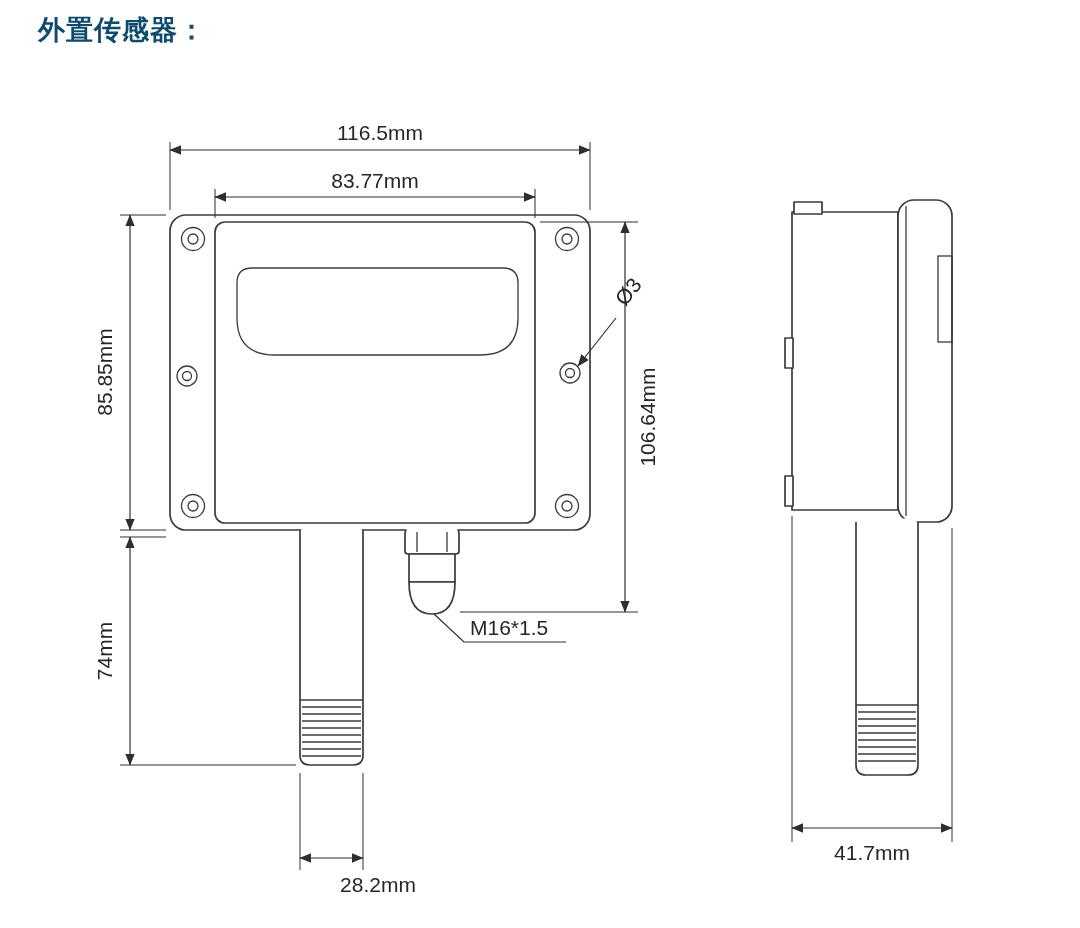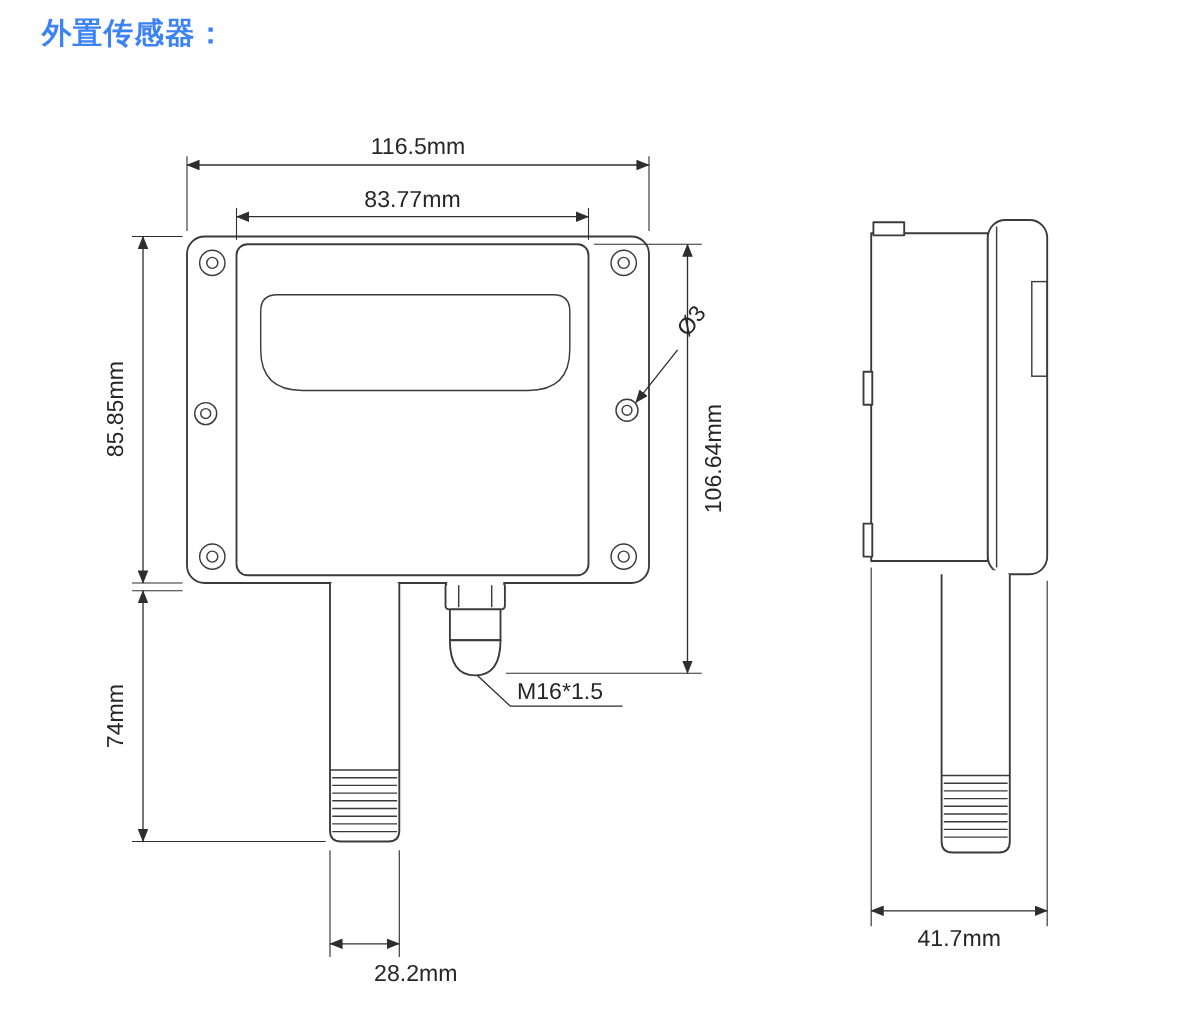--- a/index.html
+++ b/index.html
@@ -2,21 +2,21 @@
 <html><head>
 <meta charset="utf-8">
 <style>
   html,body{margin:0;padding:0;background:#fff;}
   .canvas{
     position:relative;width:1080px;height:928px;background:#ffffff;
     font-family:"Liberation Sans", sans-serif;overflow:hidden;
   }
   .title{
     position:absolute;left:38px;top:12px;margin:0;
-    font-size:27px;font-weight:700;color:#3b82f6;letter-spacing:1px;
+    font-size:27px;font-weight:700;color:#0c4a6e;letter-spacing:1px;
   }
   svg{position:absolute;left:0;top:0;}
   .outline{fill:#ffffff;stroke:#3b3b3b;stroke-width:1.7;stroke-linejoin:round;}
   .thin{fill:none;stroke:#3b3b3b;stroke-width:1.3;}
   .fillw{fill:#ffffff;stroke:none;}
   .dim{stroke:#2e2e2e;stroke-width:1.2;fill:none;}
   .ext{stroke:#2e2e2e;stroke-width:1;fill:none;}
   .dimtext{font-size:21px;fill:#262626;}
 </style>
 </head>

